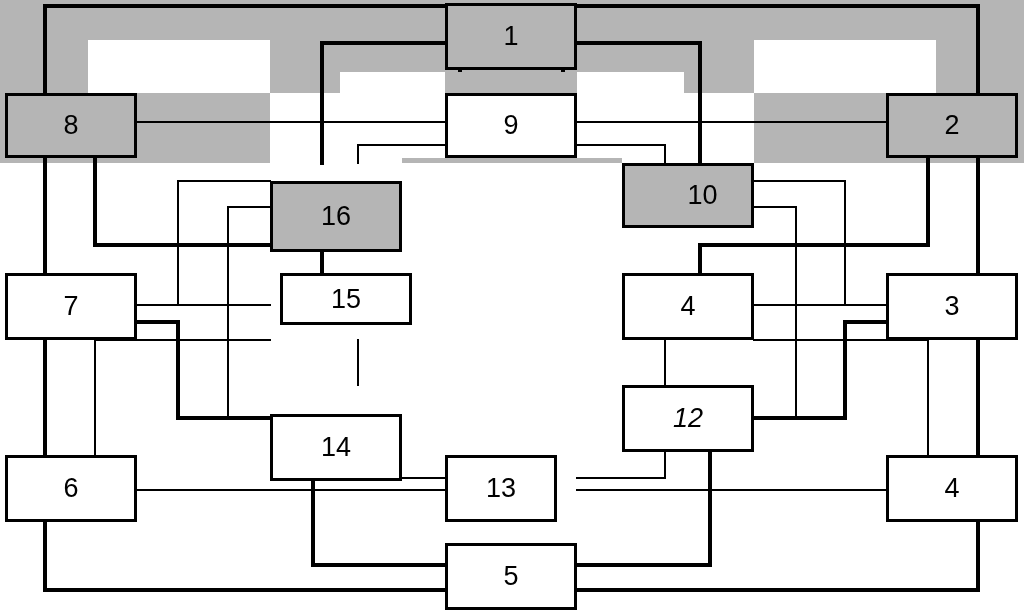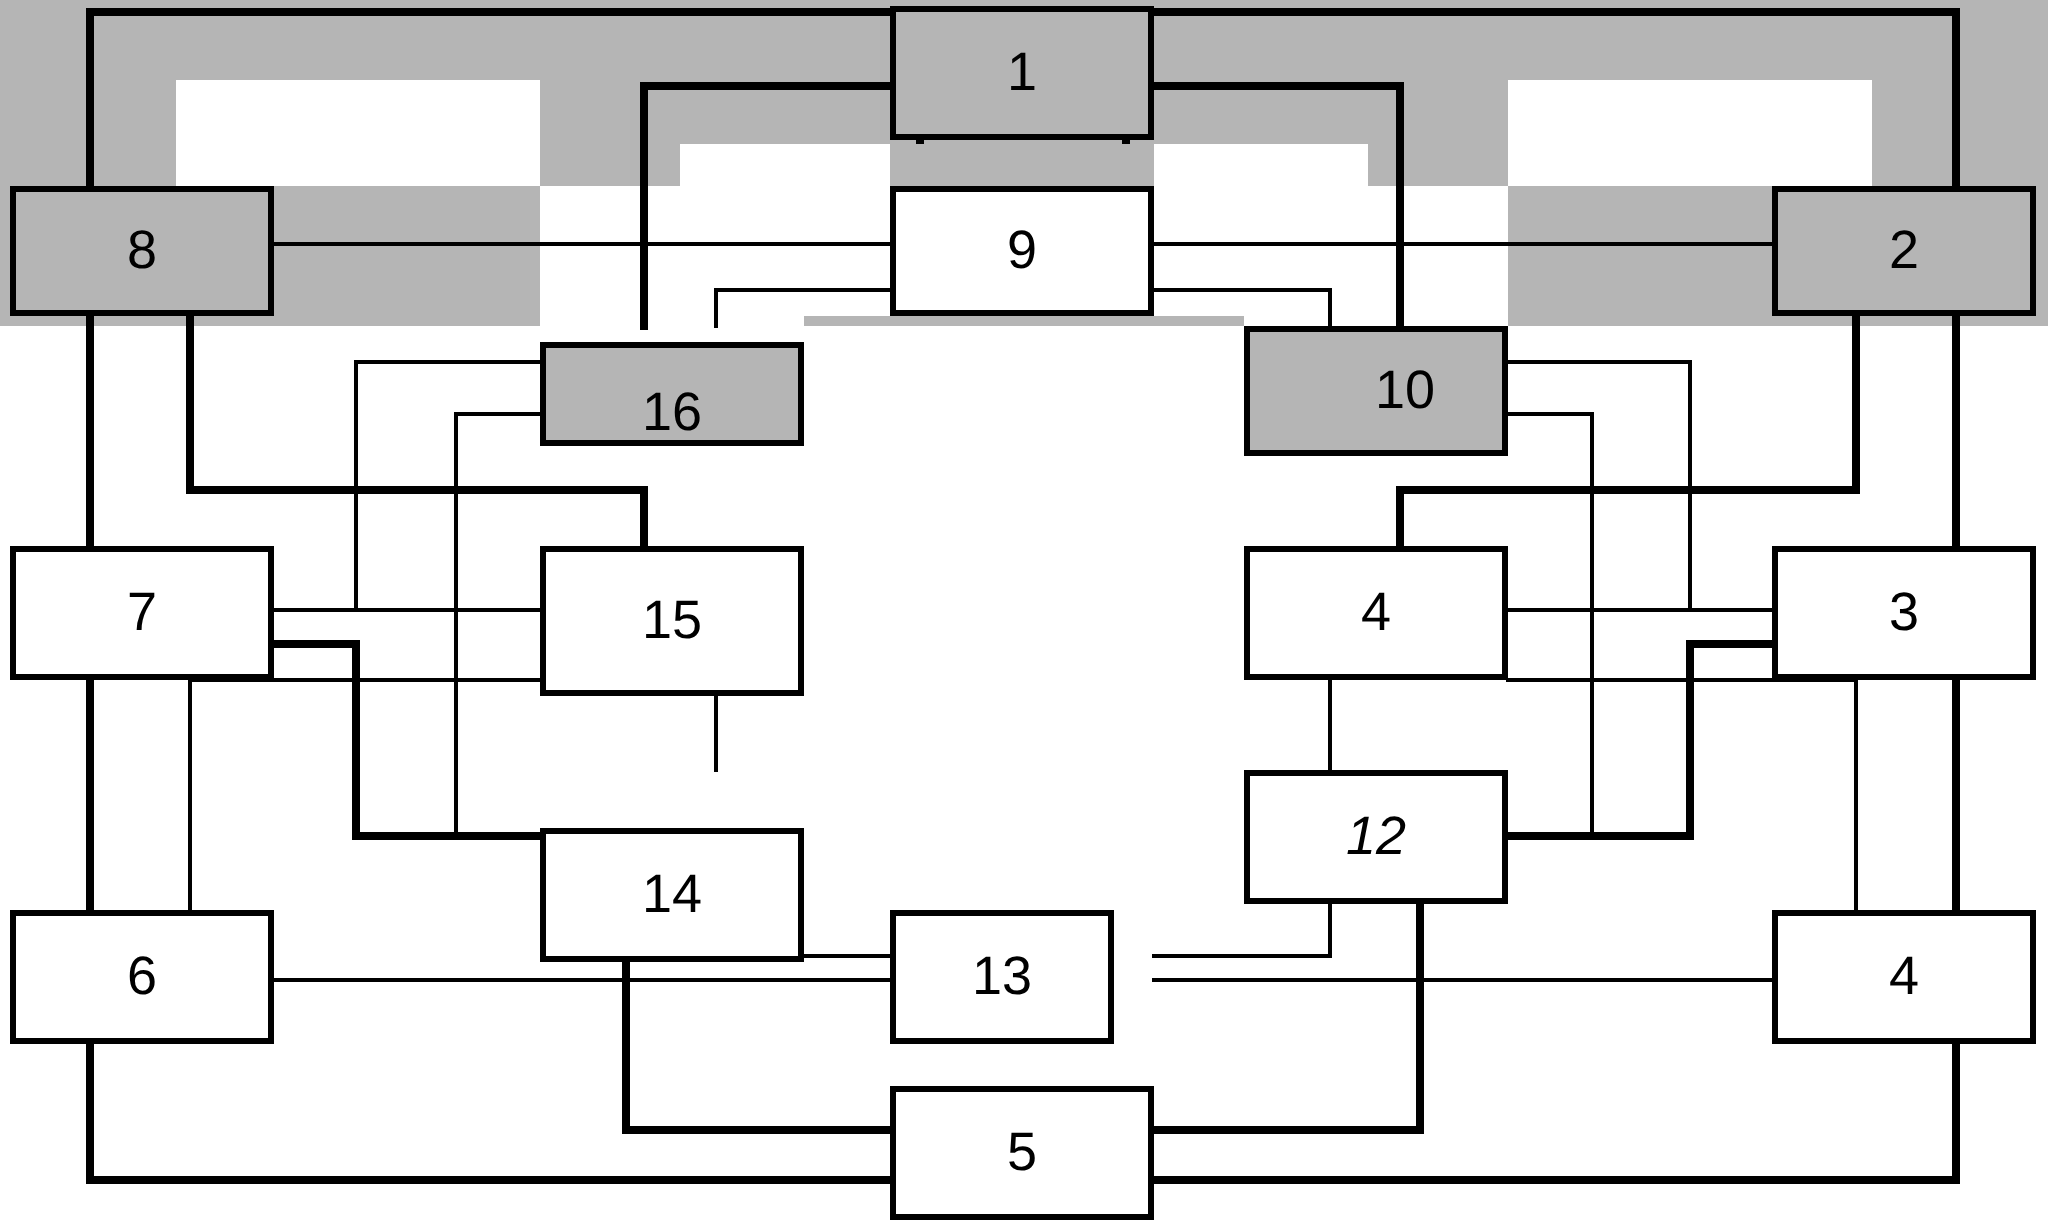--- a/index.html
+++ b/index.html
@@ -97,20 +97,20 @@
       </div>
       <div class="node" style="left: 622px; top: 385px; width: 132px; height: 67px; font-style: italic;">
         <span class="node-label">12</span>
       </div>
       <div class="node" style="left: 445px; top: 455px; width: 112px; height: 67px;">
         <span class="node-label">13</span>
       </div>
       <div class="node" style="left: 270px; top: 385px; width: 132px; height: 67px; margin-top: 29px;">
         <span class="node-label">14</span>
       </div>
-      <div class="node" style="left: 270px; top: 273px; width: 132px; height: 75px;">
+      <div class="node" style="left: 280px; top: 273px; width: 132px; height: 52px;">
         <span class="node-label">15</span>
       </div>
-      <div class="node gray" style="left: 270px; top: 171px; width: 132px; height: 52px; align-items: flex-end;">
+      <div class="node gray" style="left: 270px; top: 181px; width: 132px; height: 71px;">
         <span class="node-label">16</span>
       </div>
     </div>
 </div>
 
 </body></html>

